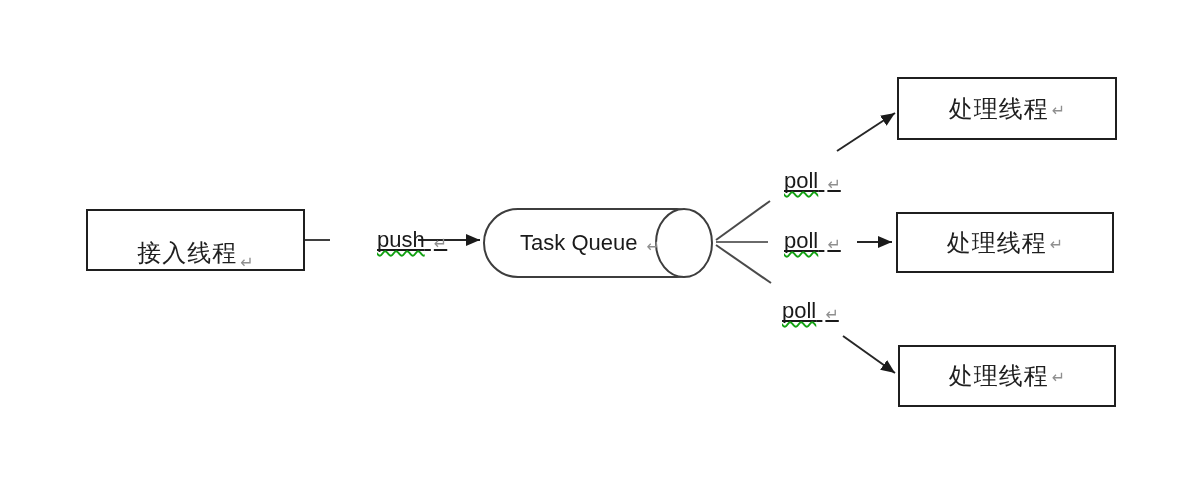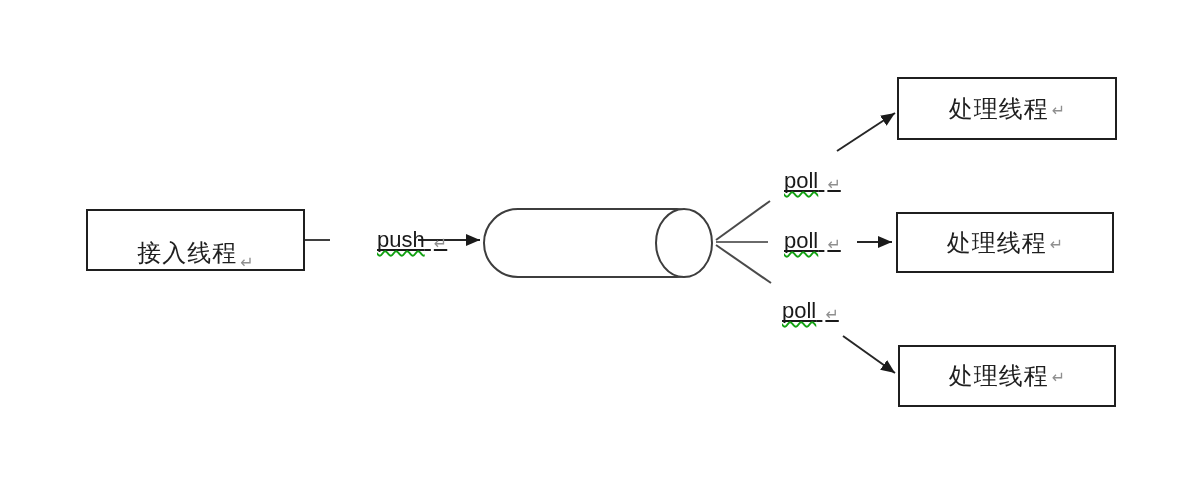--- a/index.html
+++ b/index.html
@@ -96,20 +96,24 @@
   <div class="box" style="left:86px; top:209px; width:219px; height:62px;align-items:flex-end;">
     <span class="cjk">接入线程</span>
     <span class="ret">↵</span>
   </div>
 
   <div class="edge-label" style="left:344px; top:227px;margin-left:33px;">
     <span class="wavy">push</span>
     <span class="ret">↵</span>
   </div>
 
+  <div class="queue-label">
+    <span>Task Queue</span>
+    <span class="ret">↵</span>
+  </div>
 
   <div class="edge-label" style="left:784px; top:168px;">
     <span class="wavy">poll</span>
     <span class="ret">↵</span>
   </div>
   <div class="edge-label" style="left:784px; top:228px;">
     <span class="wavy">poll</span>
     <span class="ret">↵</span>
   </div>
   <div class="edge-label" style="left:782px; top:298px;">

